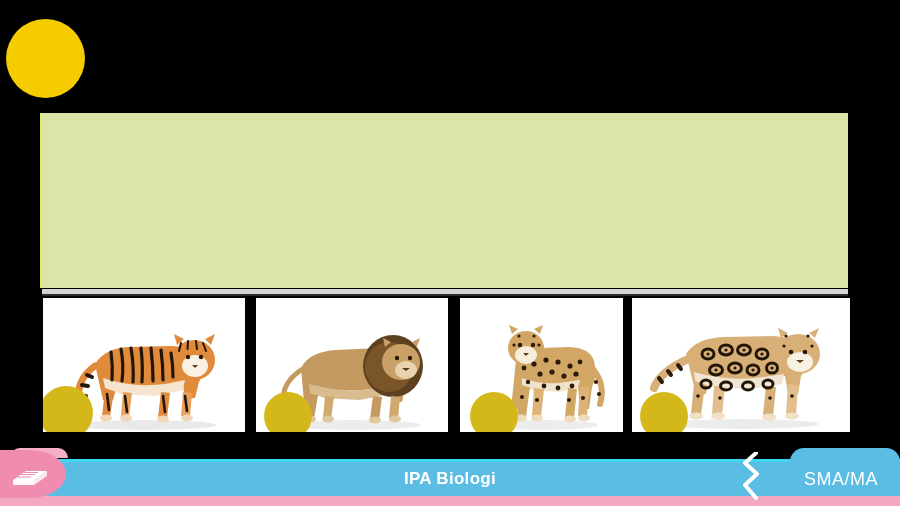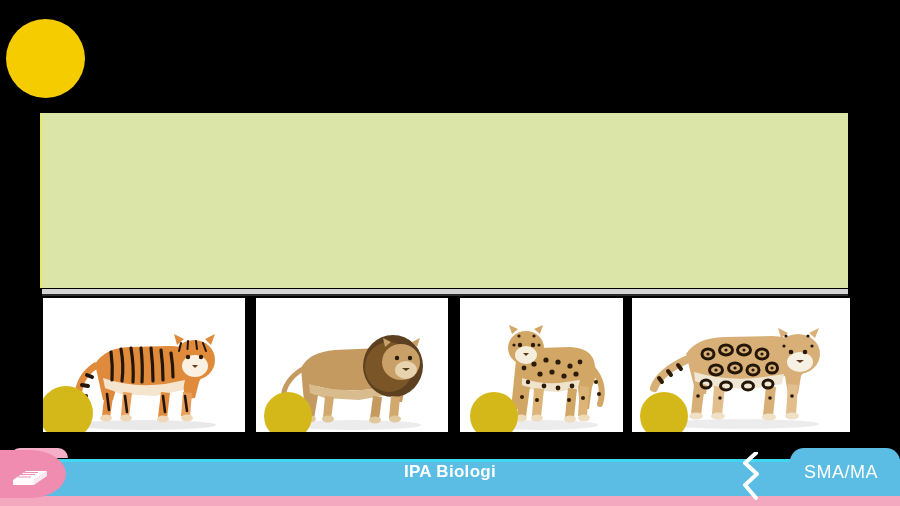--- a/index.html
+++ b/index.html
@@ -27,24 +27,24 @@
       display:flex;align-items:flex-end;justify-content:center;}
   .card svg{display:block;}
   .dot{position:absolute;border-radius:50%;background:#D4B81A;z-index:5;}
 
   
   #bottombar{position:absolute;left:0;bottom:0;width:900px;height:56px;}
   #pinkstrip{position:absolute;left:0;bottom:0;width:900px;height:10px;background:#F3A8C0;}
   #bluebar{position:absolute;left:0;bottom:10px;width:900px;height:34px;background:#5BBCE4;}
   #bluetop{position:absolute;left:0;bottom:44px;width:900px;height:3px;background:#3FD8F0;}
   #bartitle{position:absolute;left:0;bottom:10px;width:900px;height:34px;
-      display:flex;justify-content:center;
+      display:flex;align-items:center;justify-content:center;
       color:#fff;font-weight:bold;font-size:17px;letter-spacing:.3px;}
   #grade{position:absolute;right:22px;bottom:10px;height:34px;
-      display:flex;align-items:flex-start;color:#fff;font-size:18px;letter-spacing:.5px;}
+      display:flex;align-items:center;color:#fff;font-size:18px;letter-spacing:.5px;}
   #zigzag{position:absolute;right:135px;bottom:6px;width:26px;height:48px;}
   #gradebump{position:absolute;right:0;bottom:44px;width:110px;height:14px;
       background:#5BBCE4;border-radius:40px 40px 0 0;}
   #pinkbadge{position:absolute;left:0;bottom:8px;width:66px;height:48px;
       background:#F08CB0;border-radius:0 60% 60% 0 / 0 55% 55% 0;}
   #pinkbadge .bk{position:absolute;left:10px;top:10px;}
   #pinkbadgebump{position:absolute;left:10px;bottom:48px;width:58px;height:10px;
       background:#F6AFC9;border-radius:20px 20px 0 0;}
 </style>
 </head>

